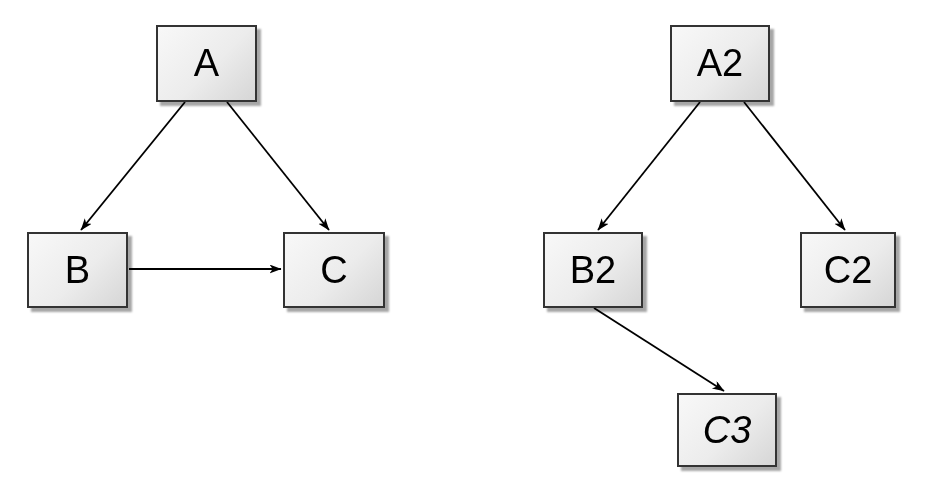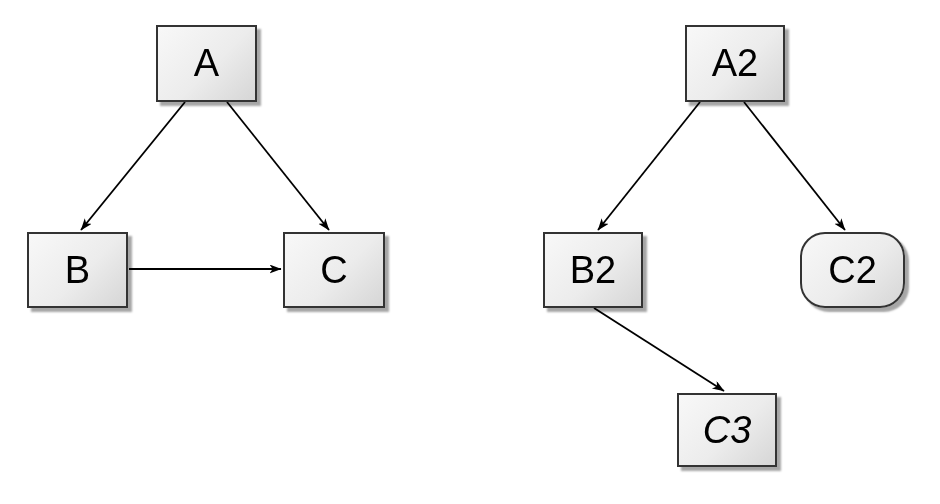--- a/index.html
+++ b/index.html
@@ -67,25 +67,25 @@
 
 <div class="node" style="left: 156px; top: 25px; width: 101px; height: 77px;">
       <span>A</span>
     </div>
     <div class="node" style="left: 27px; top: 232px; width: 101px; height: 76px;">
       <span>B</span>
     </div>
     <div class="node" style="left: 283px; top: 232px; width: 102px; height: 76px;">
       <span>C</span>
     </div>
-    <div class="node" style="left: 685px; top: 25px; width: 100px; height: 77px;">
+    <div class="node" style="left: 670px; top: 25px; width: 100px; height: 77px;">
       <span>A2</span>
     </div>
     <div class="node" style="left: 543px; top: 232px; width: 100px; height: 76px; align-items: center;">
       <span>B2</span>
     </div>
-    <div class="node" style="left: 800px; top: 232px; width: 105px; height: 76px; border-radius: 25px;">
+    <div class="node" style="left: 800px; top: 232px; width: 96px; height: 76px;">
       <span>C2</span>
     </div>
     <div class="node" style="left: 677px; top: 393px; width: 100px; height: 74px; font-style: italic;">
       <span>C3</span>
     </div>
   </div>
 
 </body></html>

